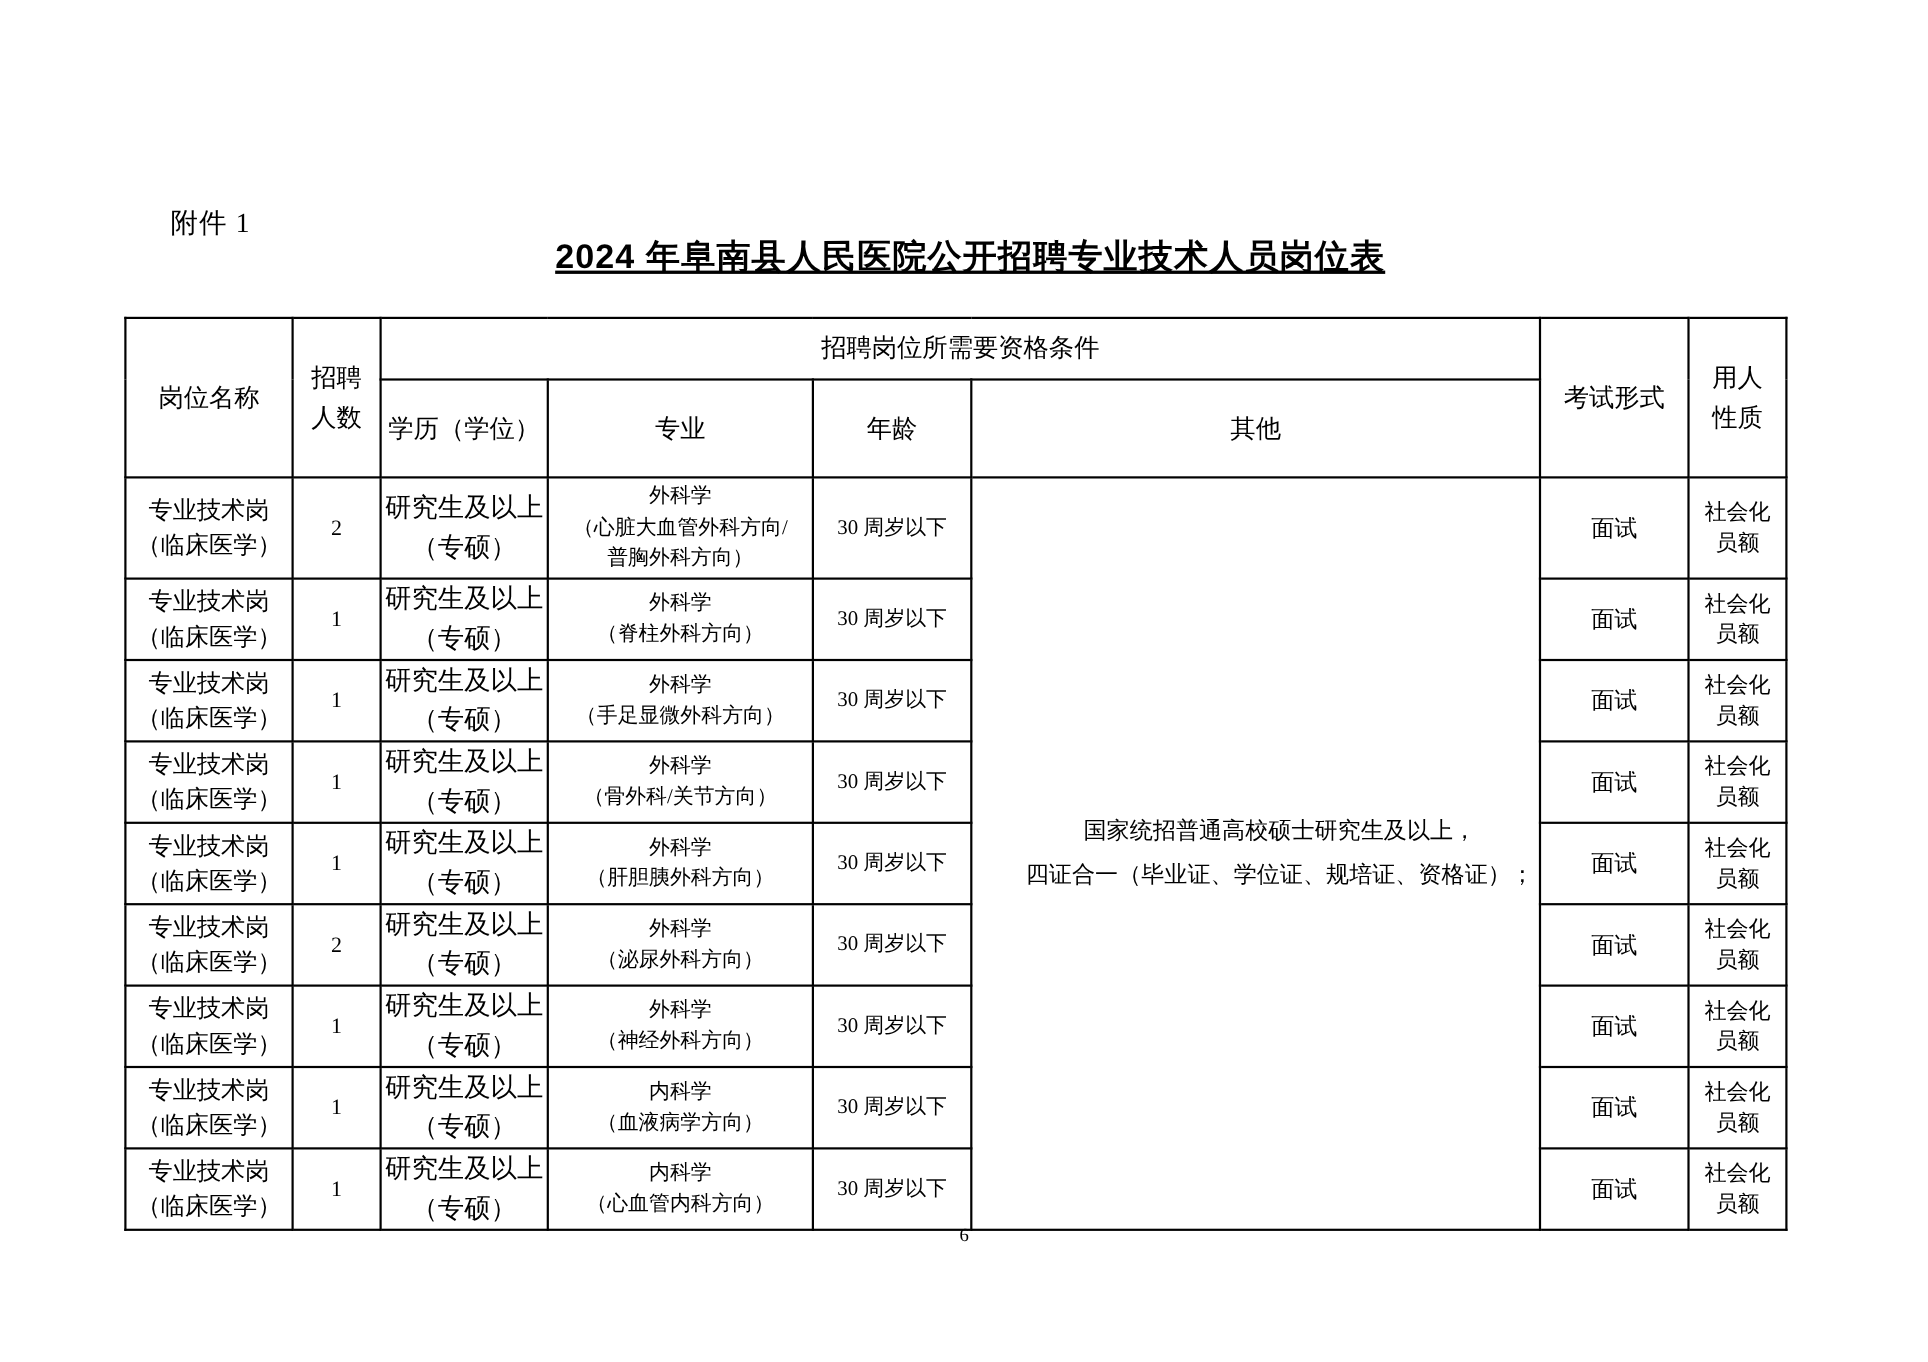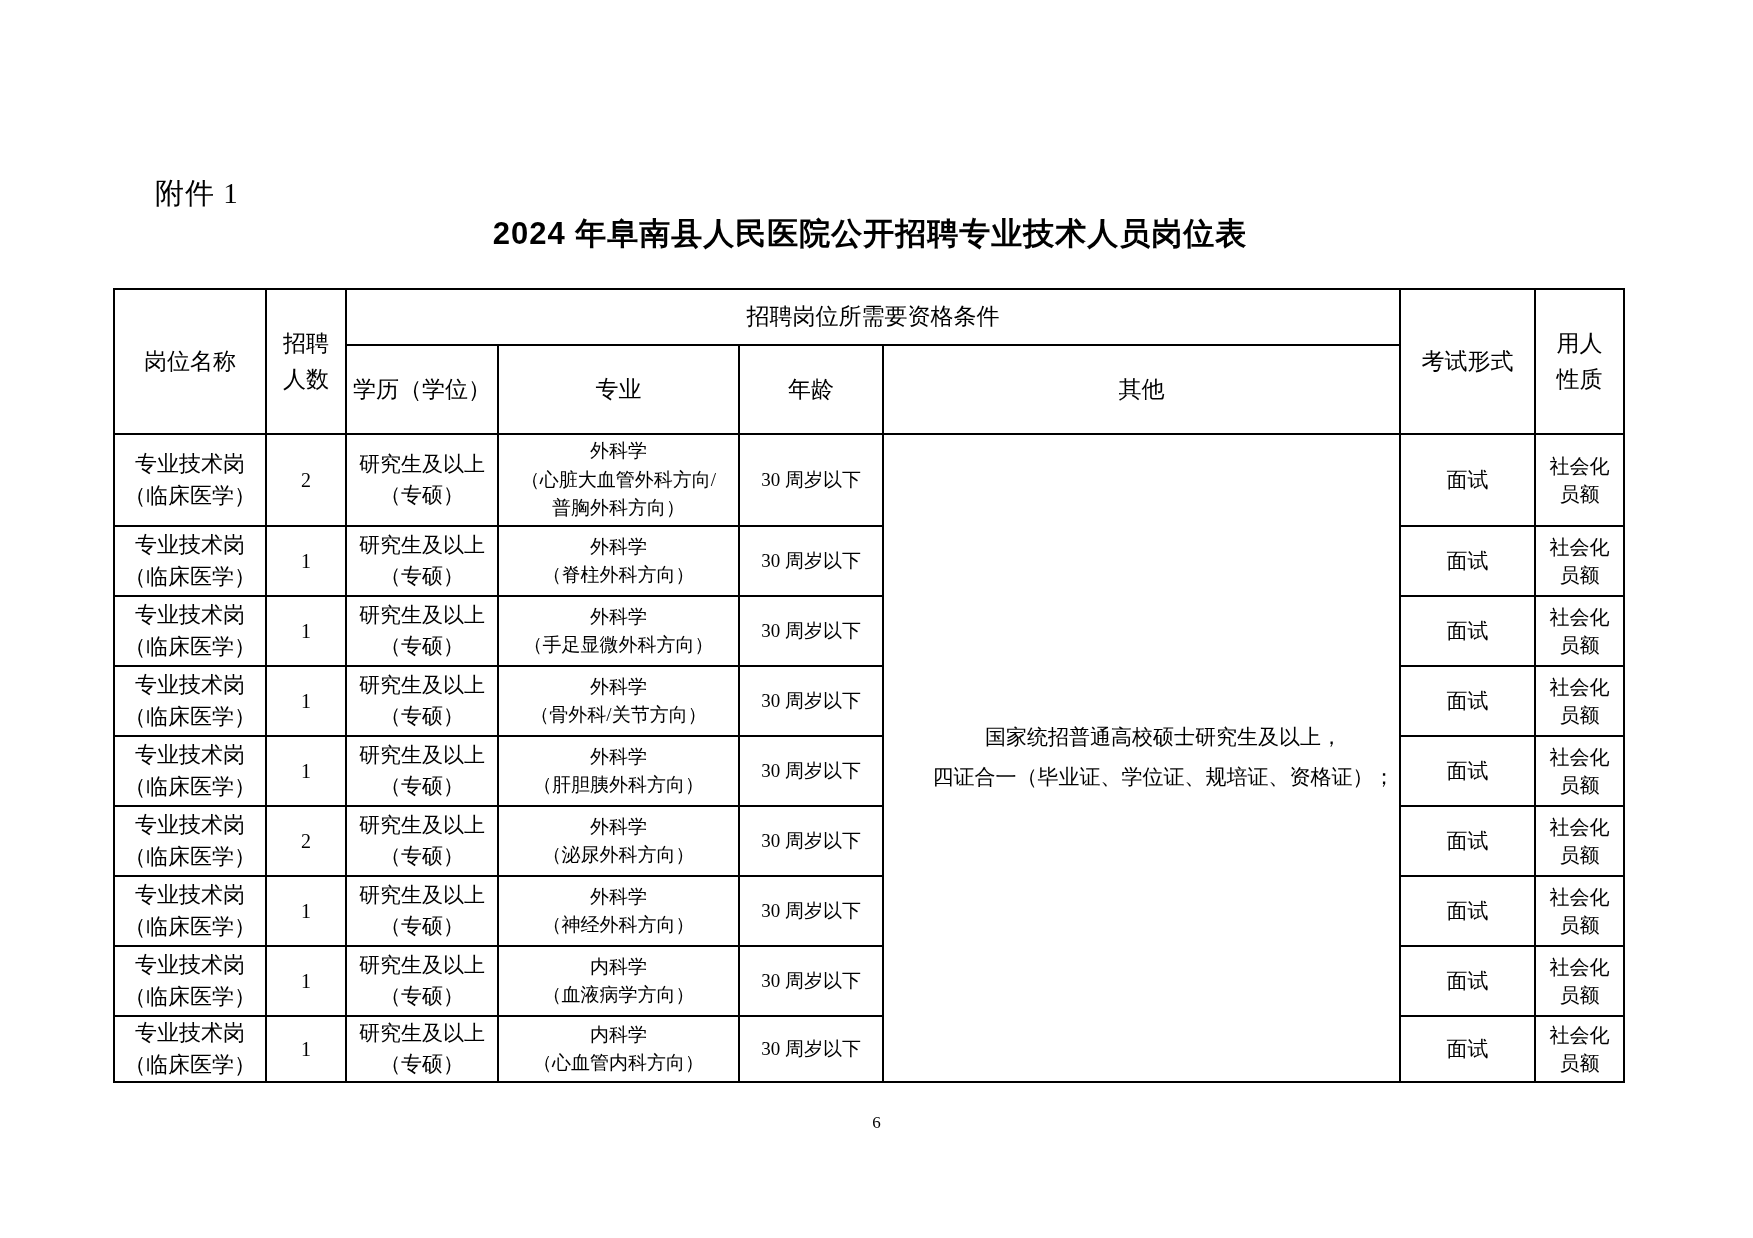--- a/index.html
+++ b/index.html
@@ -7,35 +7,36 @@
   body {
     position: relative;
     font-family: "Liberation Serif", serif;
     color: #000000;
   }
   .page { position: absolute; inset: 0; }
 
   .attachment-label {
     position: absolute;
     left: 155px;
-    top: 174px;
-    font-size: 29px;
+    top: 186px;
+    font-size: 25px;
     letter-spacing: 1px;
   }
 
   .doc-title {
     position: absolute;
     top: 213px;
-    left: 0;
+    left: 12px;
     width: 1740px;
     text-align: center;
     font-size: 31px;
     font-weight: bold;
     font-family: "Liberation Sans", sans-serif;
     letter-spacing: 1px;
+    text-decoration: underline;
   }
 
   table.job-table {
     position: absolute;
     left: 113px;
     top: 288px;
     width: 1510px;
     border-collapse: collapse;
     table-layout: fixed;
   }
@@ -50,21 +51,21 @@
   }
   .job-table th { font-size: 23px; }
   .hrow1 { height: 56px; }
   .hrow2 { height: 89px; }
   .drow  { height: 70px; }
   .drow-first { height: 92px; }
   .drow-last  { height: 66px; }
 
   td.position-cell { font-size: 22px; line-height: 1.45; }
   td.count-cell    { font-size: 20px; }
-  td.education-cell{ font-size: 21px; line-height: 1.5; }
+  td.education-cell{ font-size: 24px; line-height: 1.5; }
   td.major-cell    { font-size: 19px; line-height: 1.5; }
   td.age-cell      { font-size: 19px; text-align: center; }
   td.other-cell    { font-size: 21px; line-height: 1.9; padding-left: 44px; }
   td.exam-cell     { font-size: 21px; }
   td.nature-cell   { font-size: 20px; line-height: 1.4; }
 
   .page-number {
     position: absolute;
     top: 1113px;
     left: 0;

